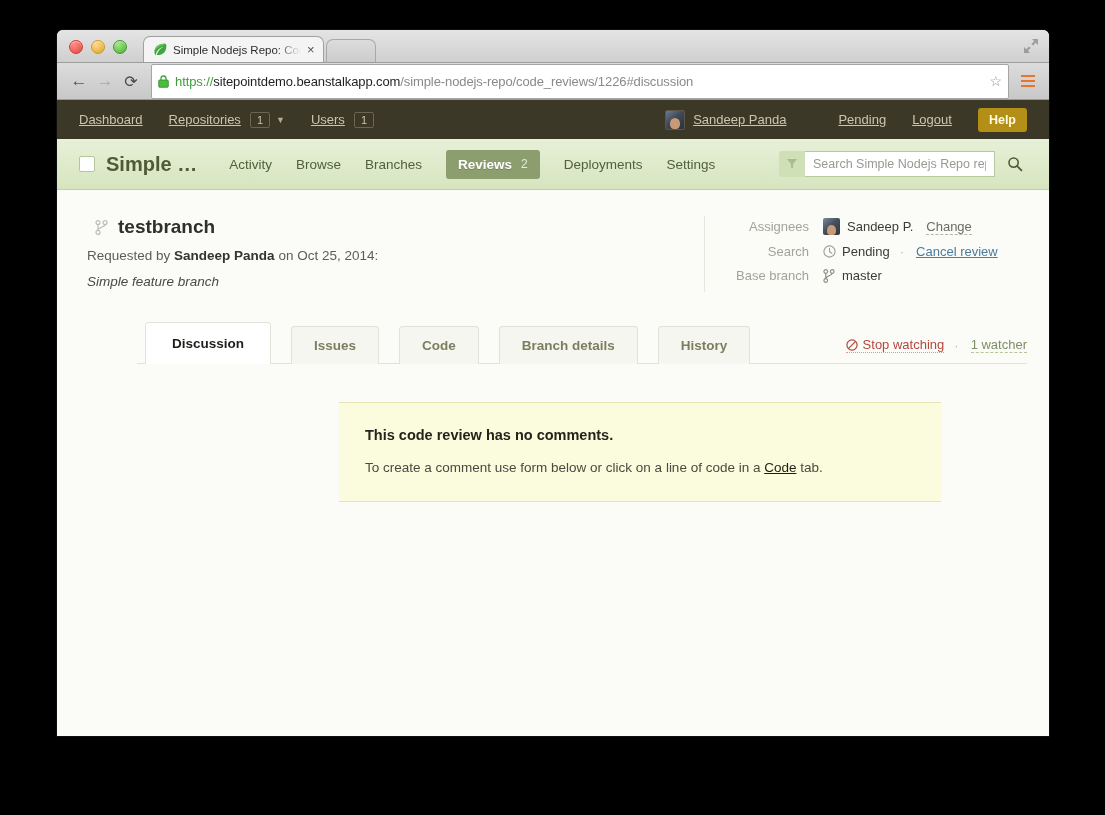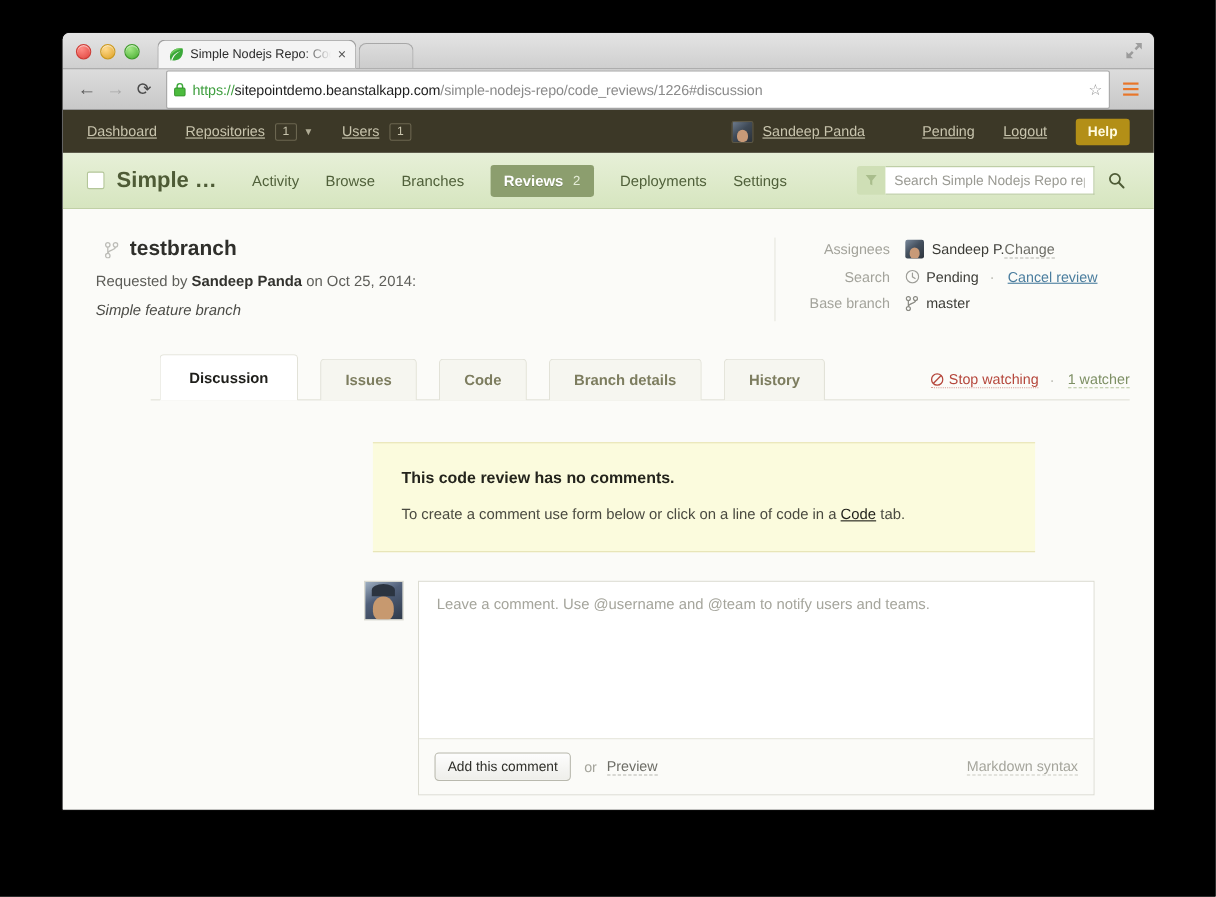--- a/index.html
+++ b/index.html
@@ -378,20 +378,21 @@
     position: absolute;
     left: 4px; top: 7px;
     width: 9px; height: 10px;
     border-radius: 50% 50% 40% 40%;
     background: #c89a78;
   }
   .dashed-link {
     color: #6d6d66;
     text-decoration: none;
     border-bottom: 1px dashed #b5b5ad;
+    margin-left: 13px;
   }
   .solid-link { color: #4a7d9e; text-decoration: underline; margin-left: 12px; }
   .sep-dot { color: #b9b9b1; margin-left: 10px; }
   .clock { margin-right: 6px; opacity: .65; }
 
   
   .tabs-row {
     margin: 29px 22px 0 80px;
     display: flex;
     align-items: flex-end;
@@ -723,29 +724,17 @@
           <a class="watch-count">1 watcher</a>
         </div>
       </div>
 
       <div class="content-wrap">
         <div class="notice">
           <h3>This code review has no comments.</h3>
           <p><span>To create a comment use form below or click on a line of code in a </span><a>Code</a><span> tab.</span></p>
         </div>
 
-        <div class="comment-block">
-          <div class="avatar-lg"></div>
-          <div class="comment-form">
-            <textarea class="comment-area" placeholder="Leave a comment. Use @username and @team to notify users and teams." style=""></textarea>
-            <div class="comment-actions">
-              <button class="btn-add">Add this comment</button>
-              <span class="or-text">or</span>
-              <a class="preview-link">Preview</a>
-              <a class="markdown-link">Markdown syntax</a>
-            </div>
-          </div>
-        </div>
       </div>
 
     </div>
   </div>
 </div>
 
 </body></html>

